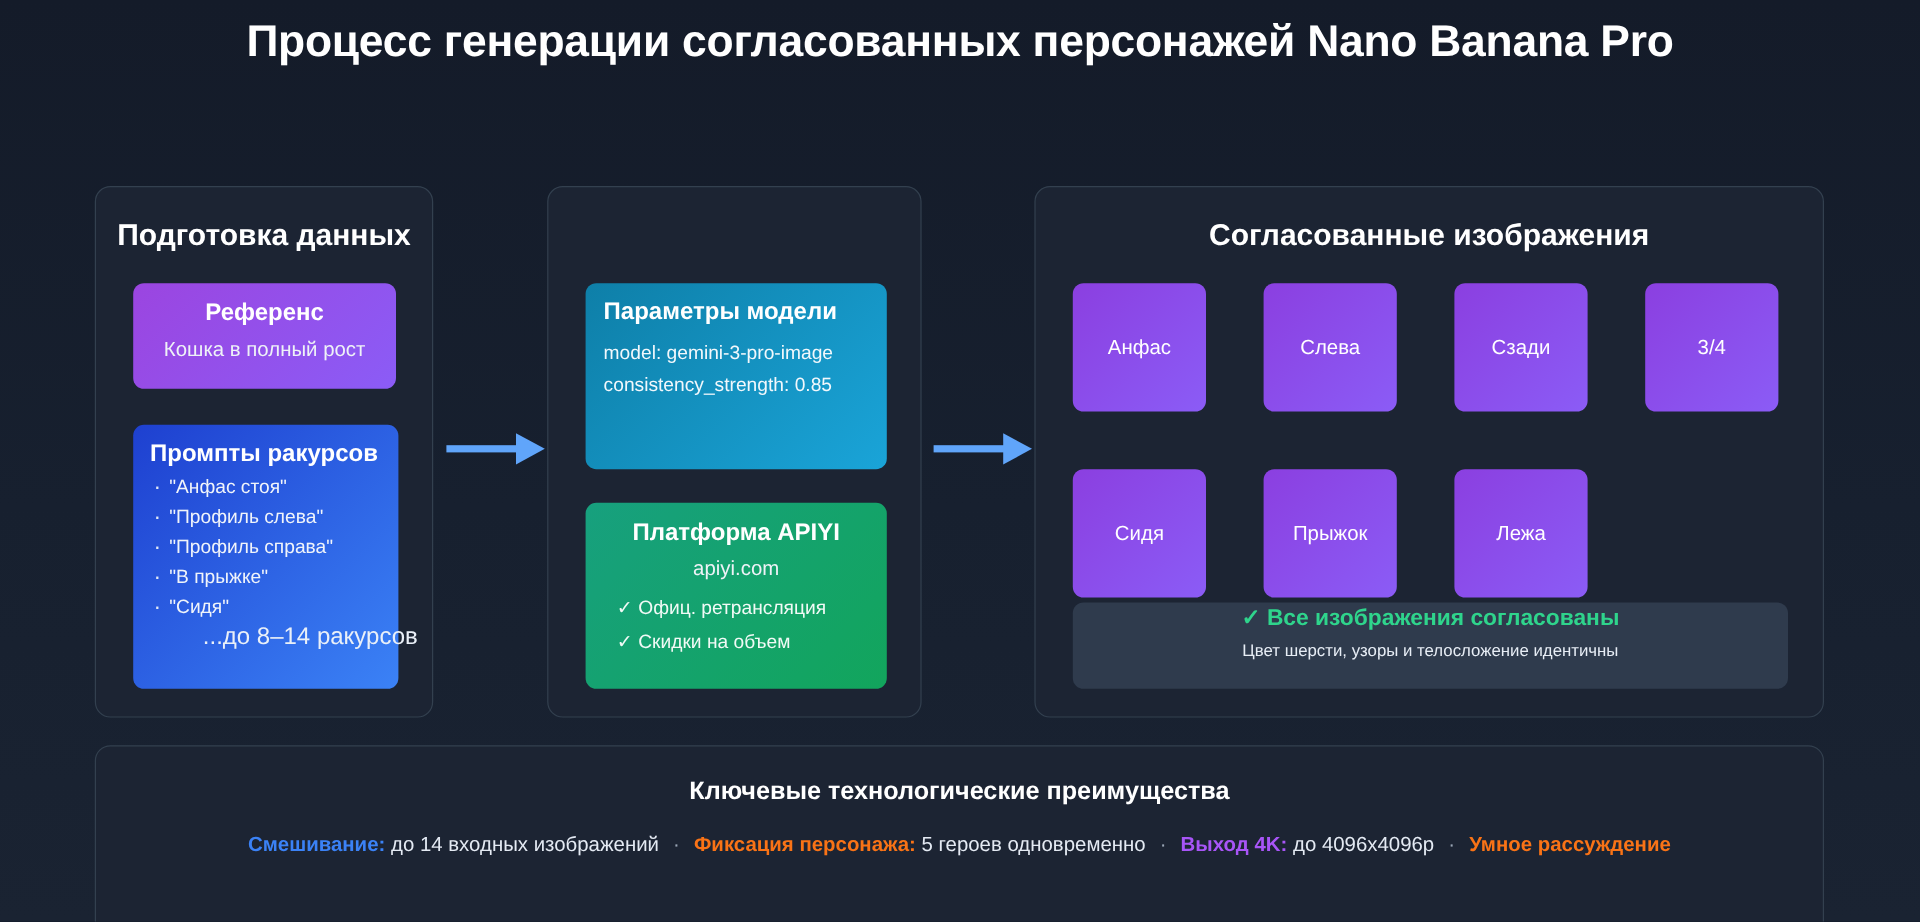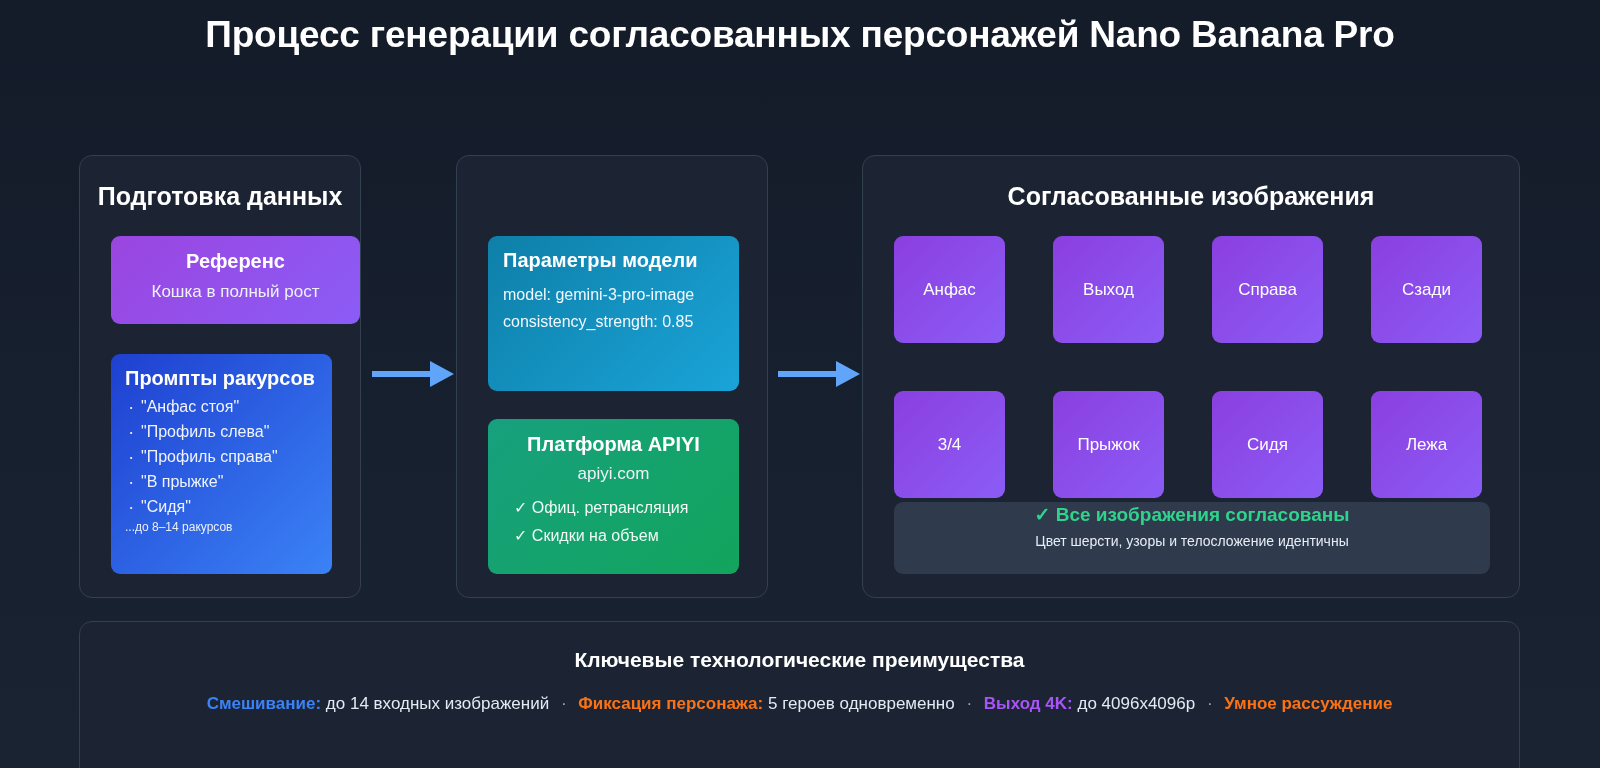--- a/index.html
+++ b/index.html
@@ -72,21 +72,21 @@
   }
   .card-sub {
     text-align: center;
     font-size: 17px;
     color: #eef2f7;
     white-space: nowrap;
   }
 
   
   #card-reference {
-    left: 31px; top: 80px; width: 249px; height: 88px;
+    left: 31px; top: 80px; width: 219px; height: 88px;
     background: linear-gradient(135deg, #9b45e0 0%, #8b5cf6 100%);
     padding-top: 14px;
   }
   #card-reference .card-sub { margin-top: 9px; }
 
   
   #card-prompts {
     left: 31px; top: 198px; width: 221px; height: 220px;
     background: linear-gradient(135deg, #1e40d0 0%, #3b82f6 100%);
     padding: 13px 0 0 0;
@@ -108,23 +108,24 @@
     content: "\00B7";
     position: absolute;
     left: -13px;
     top: -2px;
     font-size: 19px;
     color: #e2e9f4;
   }
   .prompt-more {
     padding-left: 14px;
     margin-top: -3px;
-    font-size: 12px;
+    font-size: 20px;
     color: #eaf0f8;
     white-space: nowrap;
+    margin-left: 44px;
   }
 
   
   #card-params {
     left: 31px; top: 80px; width: 251px; height: 155px;
     background: linear-gradient(135deg, #0e7fa8 0%, #1aa4d8 100%);
     padding-top: 13px;
   }
   #card-params .card-title { text-align: left; padding-left: 15px; }
   .param-lines {
@@ -303,26 +304,25 @@
   <div class="arrow" id="arrow-2">
     <div class="shaft"></div>
     <div class="head"></div>
   </div>
 
   <div class="panel" id="panel-out">
     <div class="panel-title" style="top:26px;">Согласованные изображения</div>
 
     <div class="grid">
       <div class="tile">Анфас</div>
-      <div class="tile">Выход</div>
-      <div class="tile">Справа</div>
+      <div class="tile">Слева</div>
       <div class="tile">Сзади</div>
       <div class="tile">3/4</div>
+      <div class="tile">Сидя</div>
       <div class="tile">Прыжок</div>
-      <div class="tile">Сидя</div>
       <div class="tile">Лежа</div>
     </div>
 
     <div class="status-box">
       <div class="status-main">✓ Все изображения согласованы</div>
       <div class="status-sub">Цвет шерсти, узоры и телосложение идентичны</div>
     </div>
   </div>
 
   <div class="panel" id="panel-foot">

